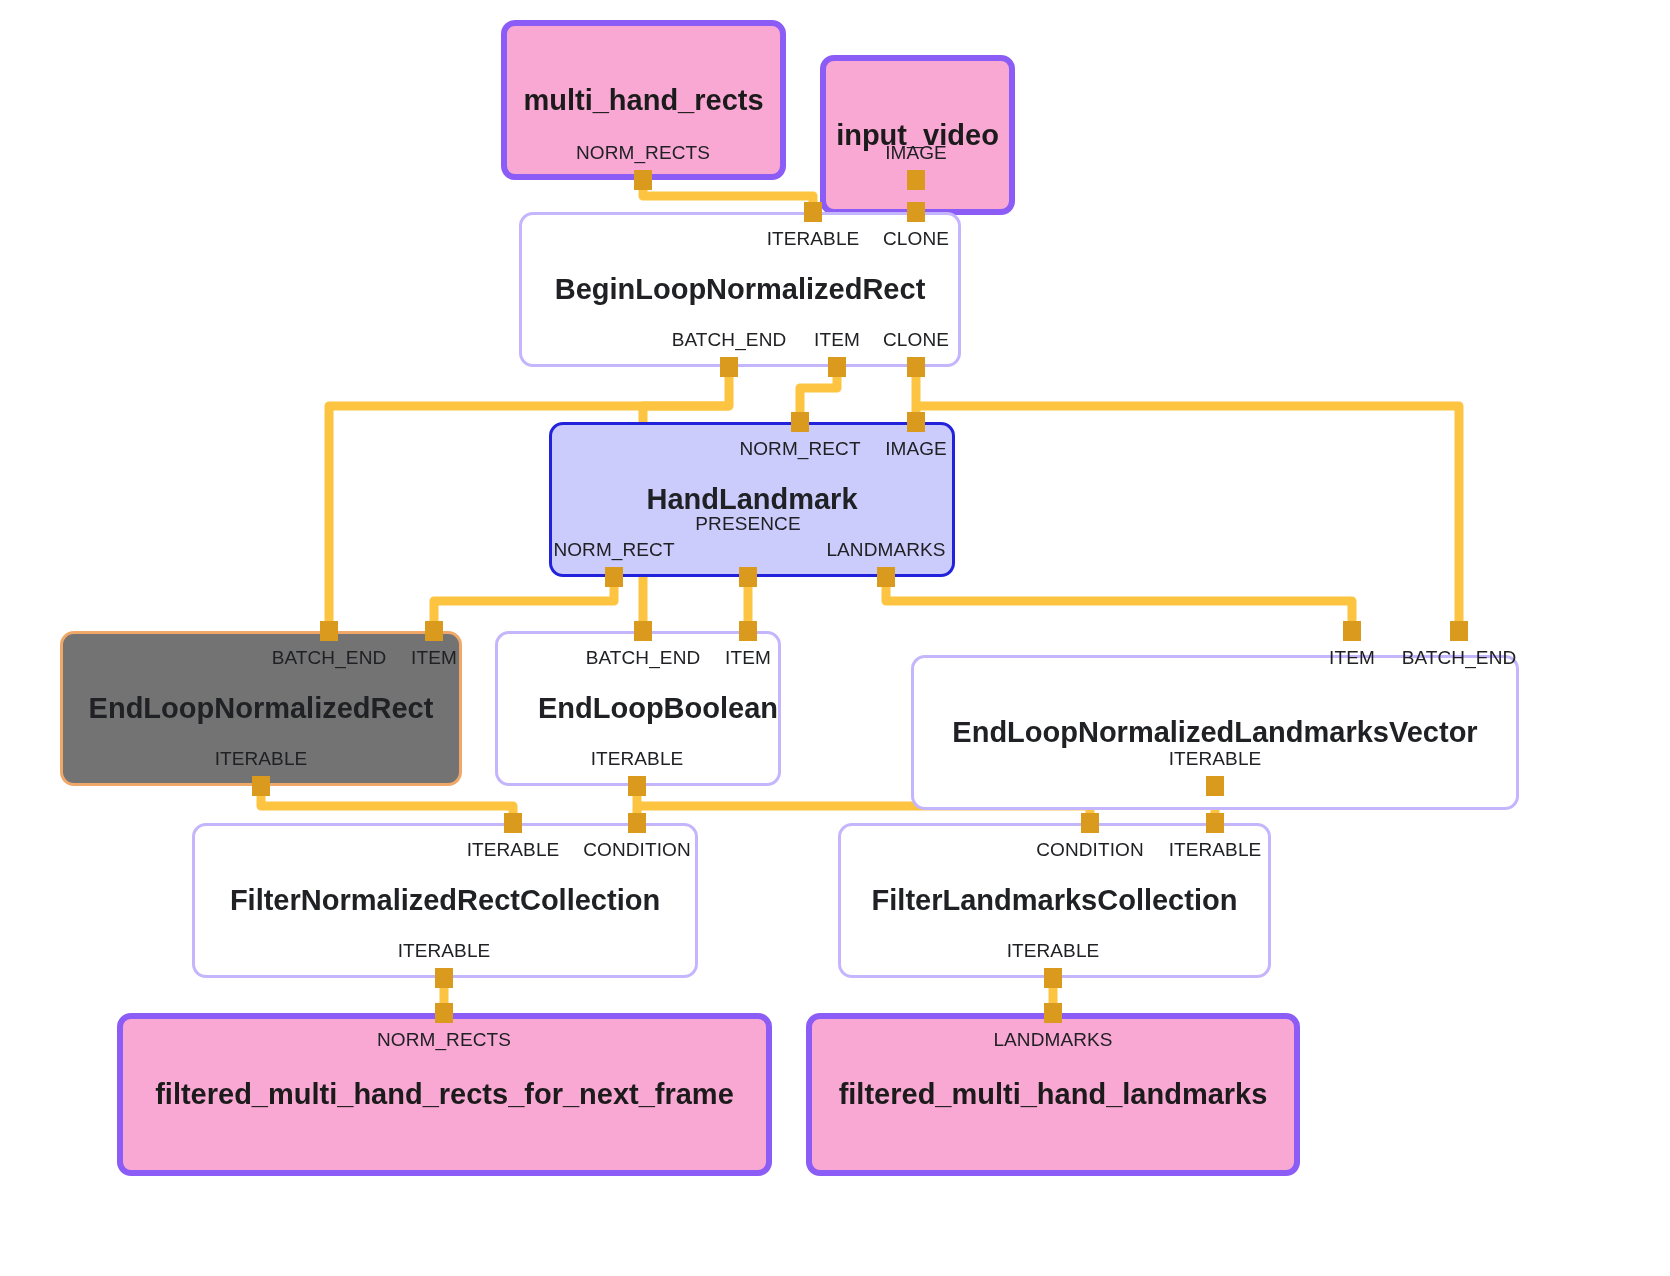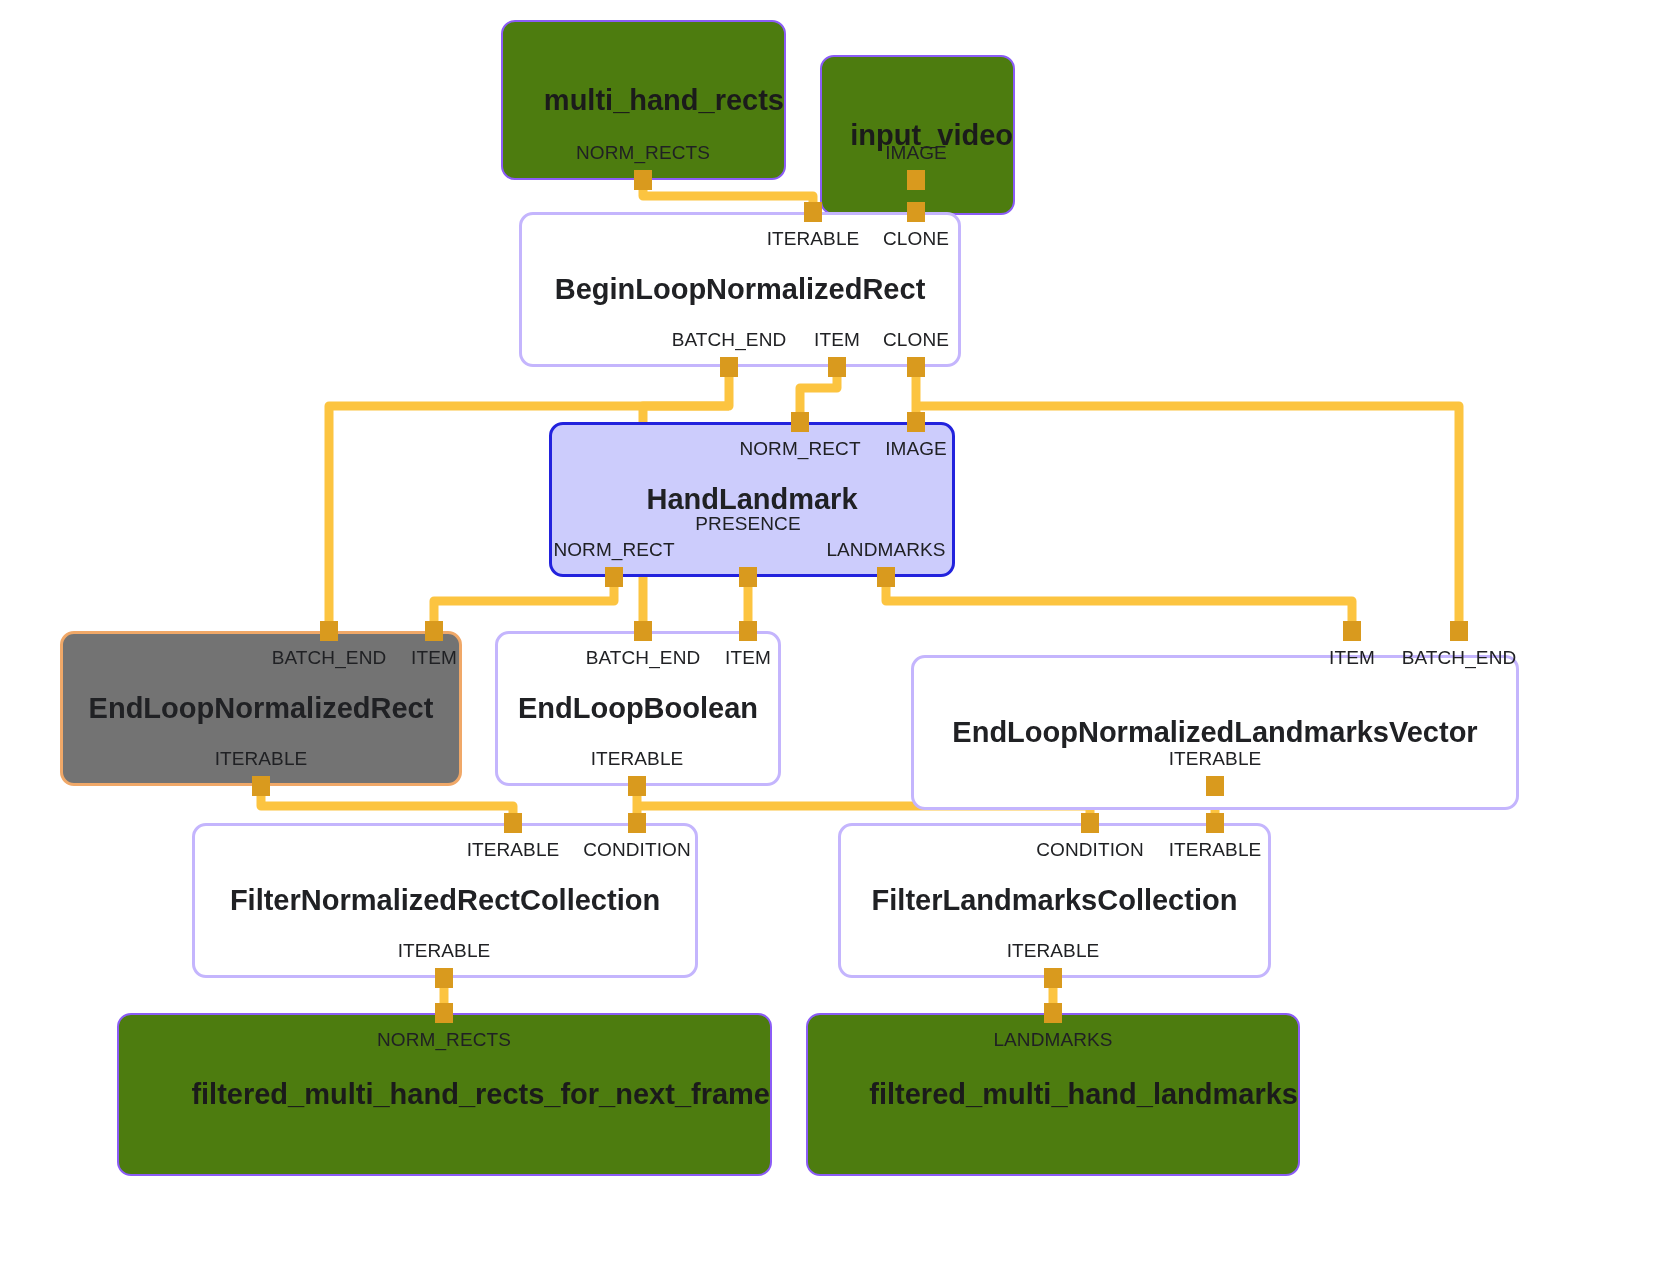--- a/index.html
+++ b/index.html
@@ -34,23 +34,22 @@
     justify-content: center;
   }
   .node .title {
     font-weight: bold;
     color: #202124;
     text-align: center;
     white-space: nowrap;
     line-height: 1.05;
   }
   .node-stream {
-    background: #4d7c0f;
-    border: 2px solid #8b5cf6;
-    justify-content: flex-end;
+    background: #f9a8d4;
+    border: 6px solid #8b5cf6;
   }
   .node-stream .title {
     font-size: 29px;
     color: #1b1b1b;
   }
   .node-calc {
     background: #ffffff;
     border: 3px solid #c4b5fd;
   }
   .node-calc .title {
@@ -147,21 +146,21 @@
       <div class="port-pad" style="left: 886px; top: 577px; background: rgb(217, 154, 30);"></div>
       <div class="node node-hover" style="left: 60px; top: 631px; width: 402px; height: 155px;">
         <div class="title">EndLoopNormalizedRect</div>
       </div>
       <div class="port-label" style="left: 329px; top: 647px;">BATCH_END</div>
       <div class="port-pad" style="left: 329px; top: 631px; background: rgb(217, 154, 30);"></div>
       <div class="port-label" style="left: 434px; top: 647px;">ITEM</div>
       <div class="port-pad" style="left: 434px; top: 631px; background: rgb(217, 154, 30);"></div>
       <div class="port-label" style="left: 261px; top: 748px;">ITERABLE</div>
       <div class="port-pad" style="left: 261px; top: 786px; background: rgb(217, 154, 30);"></div>
-      <div class="node node-calc" style="left: 495px; top: 631px; width: 286px; height: 155px;">
+      <div class="node node-calc" style="left: 495px; top: 631px; width: 286px; height: 155px; justify-content: flex-end;">
         <div class="title">EndLoopBoolean</div>
       </div>
       <div class="port-label" style="left: 643px; top: 647px;">BATCH_END</div>
       <div class="port-pad" style="left: 643px; top: 631px; background: rgb(217, 154, 30);"></div>
       <div class="port-label" style="left: 748px; top: 647px;">ITEM</div>
       <div class="port-pad" style="left: 748px; top: 631px; background: rgb(217, 154, 30);"></div>
       <div class="port-label" style="left: 637px; top: 748px;">ITERABLE</div>
       <div class="port-pad" style="left: 637px; top: 786px; background: rgb(217, 154, 30);"></div>
       <div class="node node-calc" style="left: 911px; top: 631px; width: 608px; height: 155px; margin-top: 24px;">
         <div class="title">EndLoopNormalizedLandmarksVector</div>

